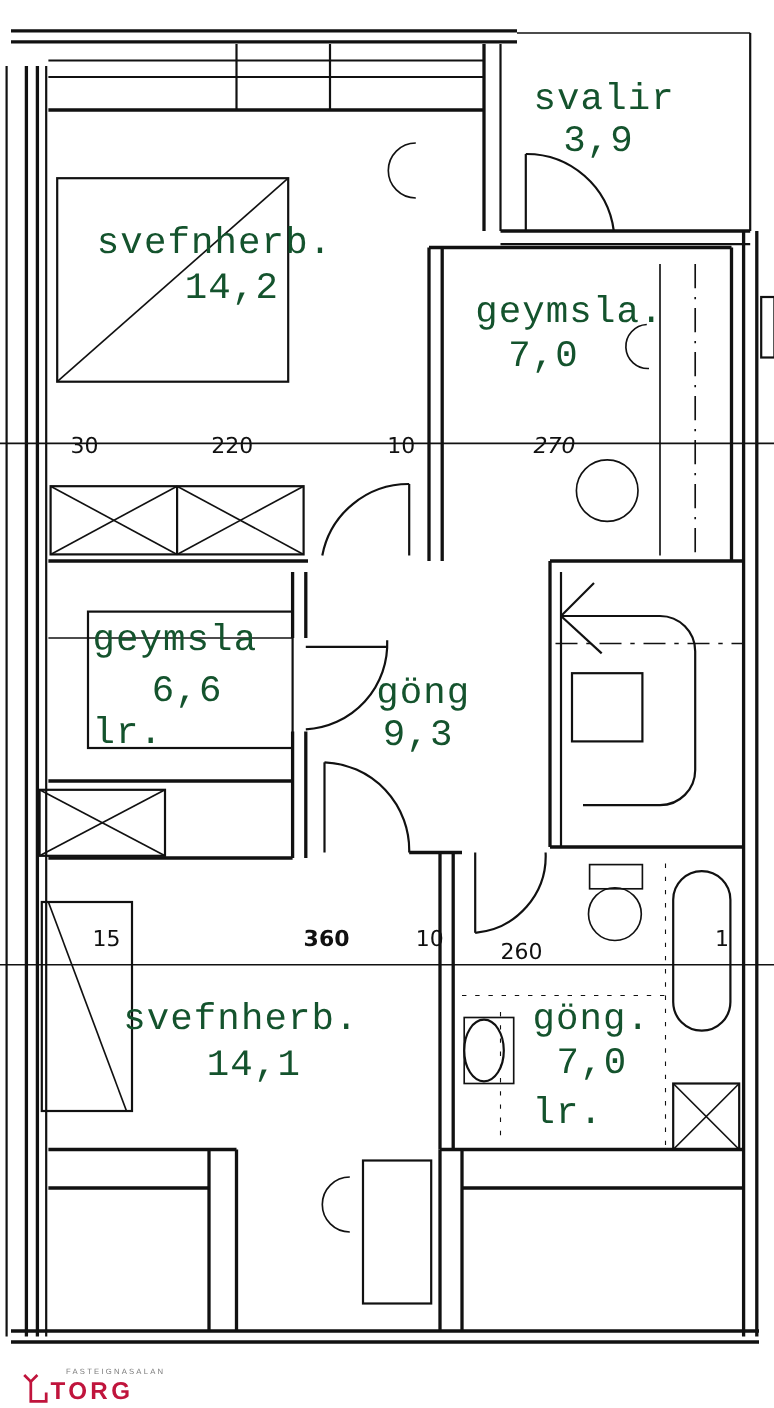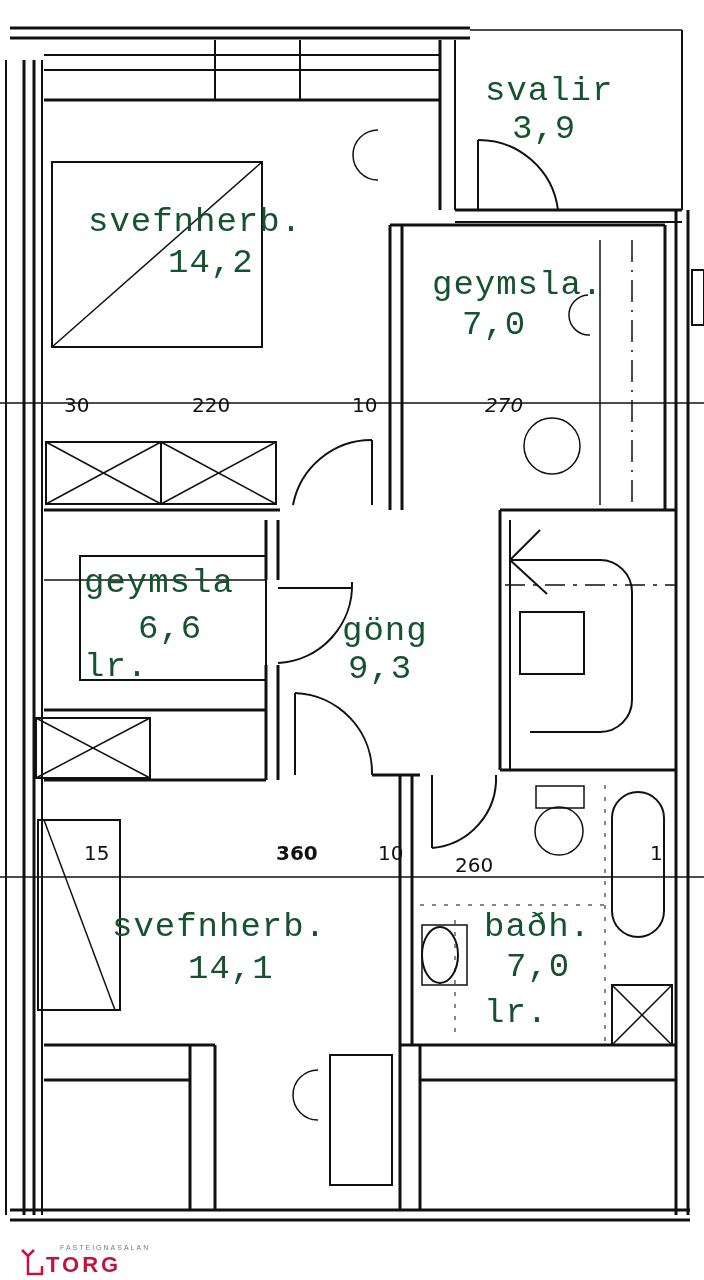--- a/index.html
+++ b/index.html
@@ -166,21 +166,21 @@
 <div class="lbl" style="left:84px;top:566px;">geymsla</div>
 <div class="lbl" style="left:138px;top:612px;">6,6</div>
 <div class="lbl" style="left:84px;top:650px;">lr.</div>
 
 <div class="lbl" style="left:322px;top:614px;margin-left:20px;">göng</div>
 <div class="lbl" style="left:348px;top:652px;">9,3</div>
 
 <div class="lbl" style="left:112px;top:910px;">svefnherb.</div>
 <div class="lbl" style="left:188px;top:952px;">14,1</div>
 
-<div class="lbl" style="left:484px;top:910px;">baðh.</div>
+<div class="lbl" style="left:484px;top:910px;">göng.</div>
 <div class="lbl" style="left:506px;top:950px;">7,0</div>
 <div class="lbl" style="left:484px;top:996px;">lr.</div>
 
 <div class="dim" style="left:64px;top:395px;">30</div>
 <div class="dim" style="left:192px;top:395px;">220</div>
 <div class="dim" style="left:352px;top:395px;">10</div>
 <div class="dim" style="left:485px;top:395px;font-style:italic;">270</div>
 
 <div class="dim" style="left:38px;top:843px;padding-left:46px;">15</div>
 <div class="dim" style="left:276px;top:843px;font-weight:bold;">360</div>

